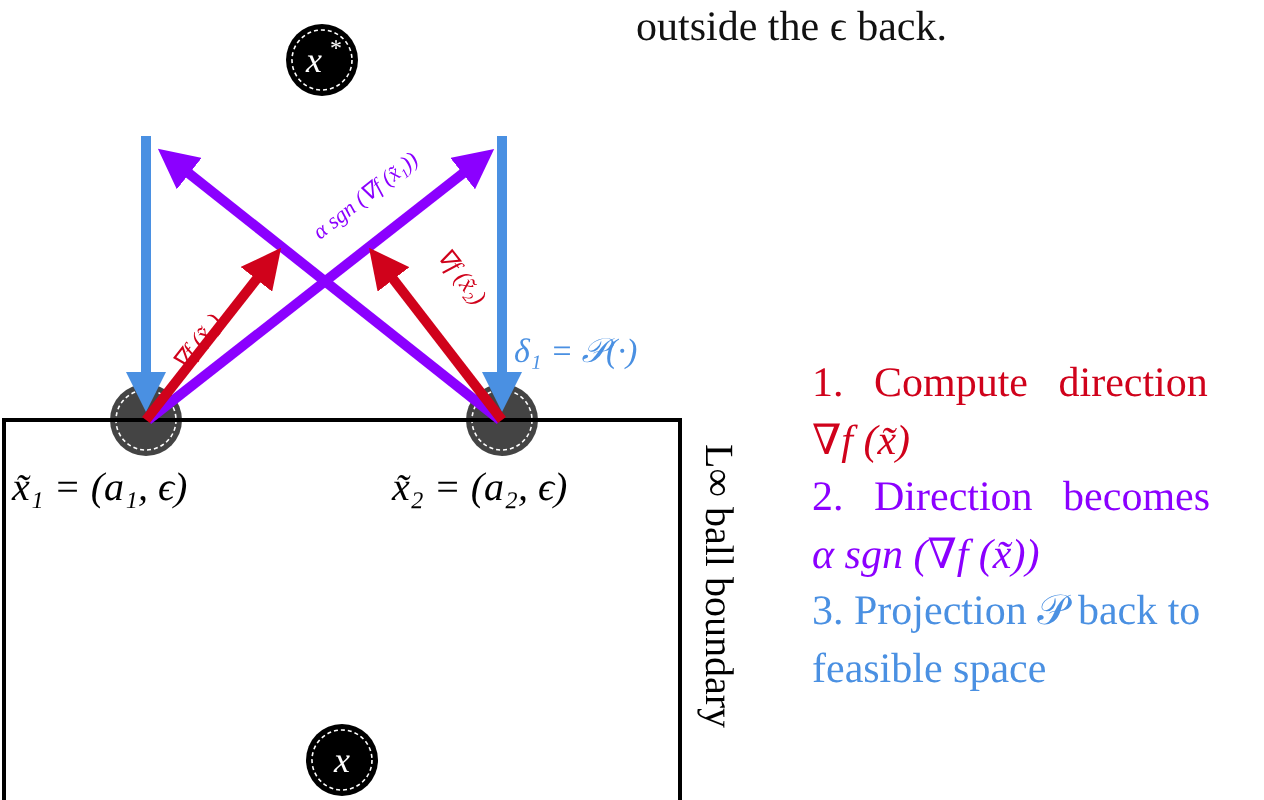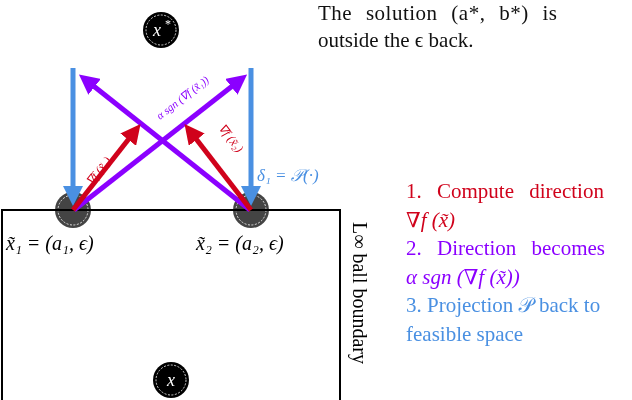--- a/index.html
+++ b/index.html
@@ -76,21 +76,20 @@
   <g>
     <circle cx="171" cy="380" r="18" fill="#000"></circle>
     <circle cx="171" cy="380" r="15" fill="none" stroke="#fff" stroke-width="0.8" stroke-dasharray="2,1.5"></circle>
     <text x="171" y="386" fill="#fff" font-family="Liberation Serif, serif" font-style="italic" font-size="18" text-anchor="middle">x</text>
   </g>
 
   <text transform="translate(353,222) rotate(90)" fill="#000" font-family="Liberation Serif, serif" font-size="20">L∞ ball boundary</text>
 </svg>
 
 <div class="caption">
-  <span class="w" style="display:block">The solution (a*, b*) is</span>
   <span style="display:block">outside the ϵ back.</span>
 </div>
 
 <div class="steps">
   <span class="step red tw">1. Compute direction</span>
   <span class="step red math">∇f (x̃)</span>
   <span class="step purple tw">2. Direction becomes</span>
   <span class="step purple math">α sgn (∇f (x̃))</span>
   <span class="step blue">3. Projection 𝒫 back to</span>
   <span class="step blue">feasible space</span>

